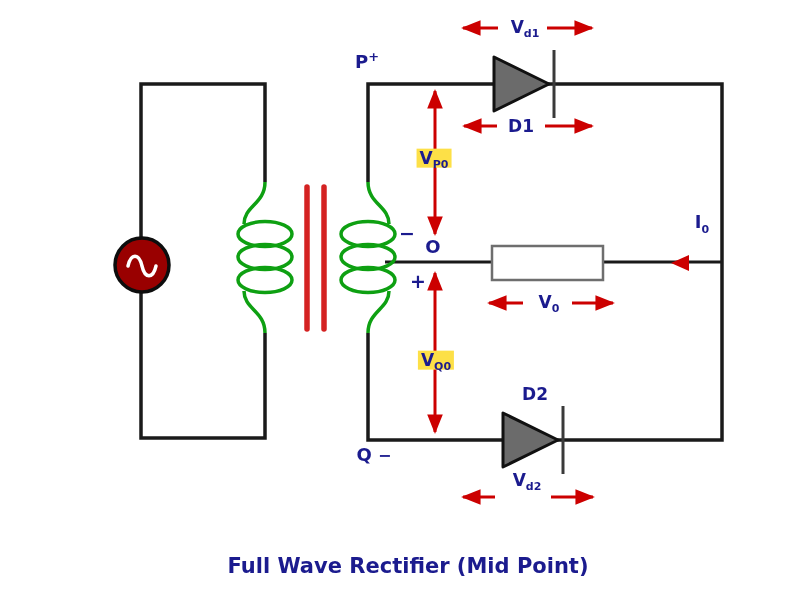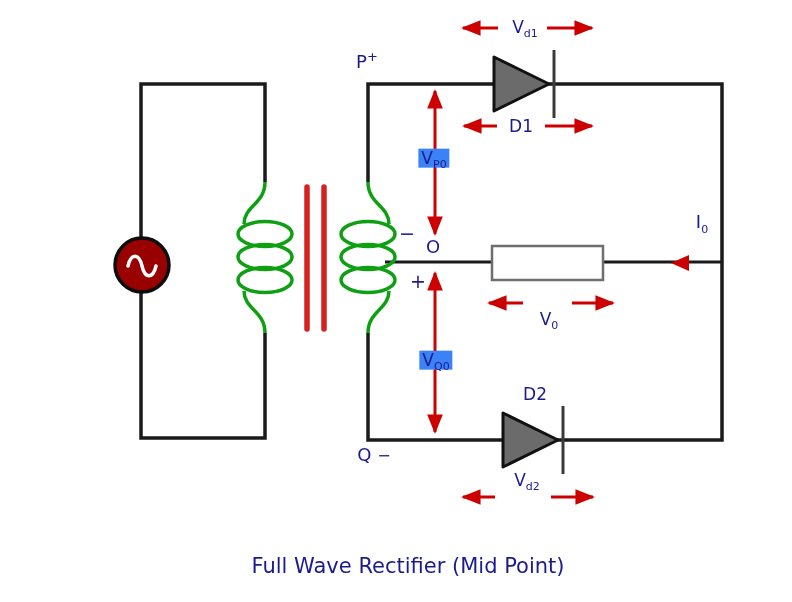--- a/index.html
+++ b/index.html
@@ -3,26 +3,26 @@
 <meta charset="utf-8">
 <style>
   html,body{margin:0;padding:0;background:#ffffff;}
   #stage{
     position:relative;width:792px;height:602px;background:#ffffff;overflow:hidden;
     font-family:"DejaVu Sans","Liberation Sans",sans-serif;
   }
   #stage svg{position:absolute;left:0;top:0;}
   .lbl{
     position:absolute;transform:translate(-50%,-50%);
-    color:#1b1b8e;font-weight:normal;font-size:17px;white-space:nowrap;
+    color:#1b1b8e;font-weight:bold;font-size:17px;white-space:nowrap;
     line-height:1.1;text-align:center;
   }
   .lbl sub{font-size:11px;line-height:0;}
   .lbl sup{font-size:13px;line-height:0;}
-  .whitebg{background:#3b82f6;padding:0 3px;}
+  .whitebg{background:#fde047;padding:0 3px;}
   .big{font-size:18px;}
   .sign{font-size:19px;}
   .load-text{
     font-size:24px;letter-spacing:2px;
     text-shadow:-1.5px 1px 0 rgba(160,0,0,0.55);
   }
   .title-text{font-size:21px;margin-left:12px;}
   .ac-block div{line-height:26px;}
 </style>
 </head>
@@ -99,20 +99,20 @@
   <span class="lbl" style="left:525px;top:27px"><span>V</span><sub>d1</sub></span>
   <span class="lbl" style="left:521px;top:126px">D1</span>
   <span class="lbl whitebg" style="left:434px;top:158px"><span>V</span><sub>P0</sub></span>
   <span class="lbl sign" style="left:407px;top:233px">−</span>
   <span class="lbl big" style="left:433px;top:247px">O</span>
   <span class="lbl sign" style="left:418px;top:281px">+</span>
   <span class="lbl whitebg" style="left:436px;top:360px"><span>V</span><sub>Q0</sub></span>
   <span class="lbl big" style="left:374px;top:455px"><span>Q</span> <span style="font-size:16px">−</span></span>
   <span class="lbl" style="left:535px;top:394px">D2</span>
   <span class="lbl" style="left:527px;top:480px"><span>V</span><sub>d2</sub></span>
-  <span class="lbl" style="left:549px;top:319px"><span>V</span><sub>0</sub></span>
+  <span class="lbl" style="left:549px;top:302px"><span>V</span><sub>0</sub></span>
   <span class="lbl big" style="left:702px;top:222px"><span>I</span><sub>0</sub></span>
 
 
 
   <span class="lbl title-text" style="left:396px;top:567px">Full Wave Rectifier (Mid Point)</span>
 
 </div>
 
 </body></html>

